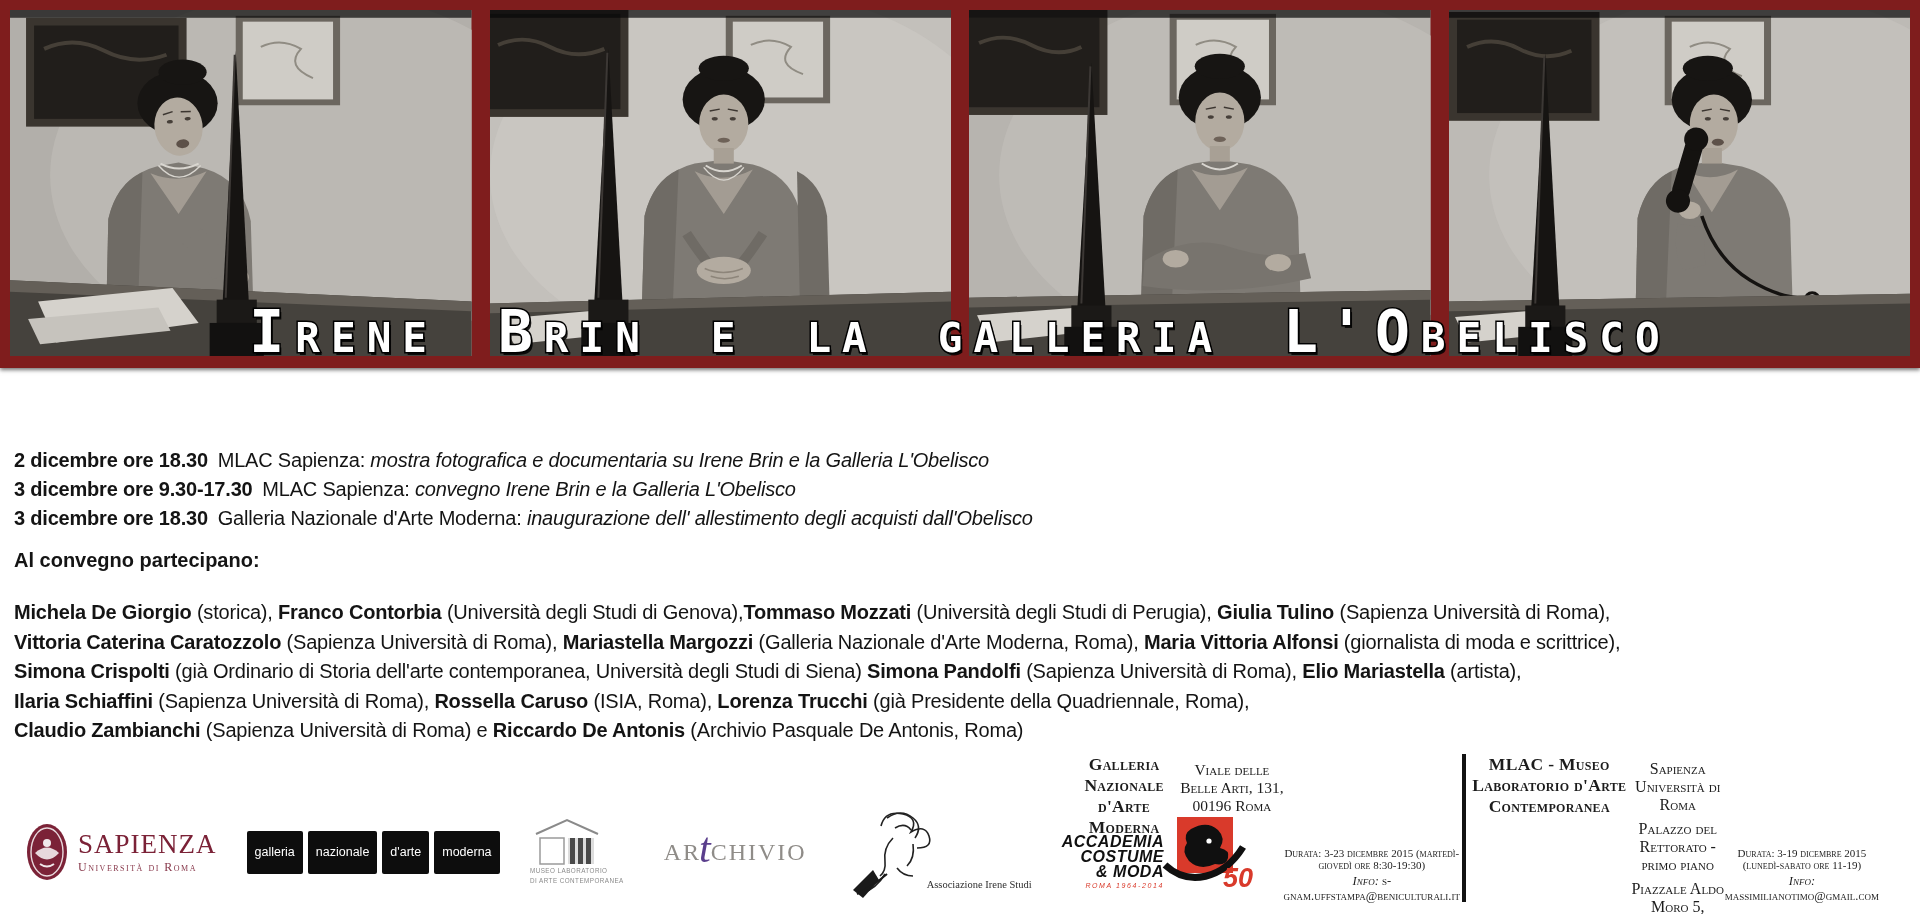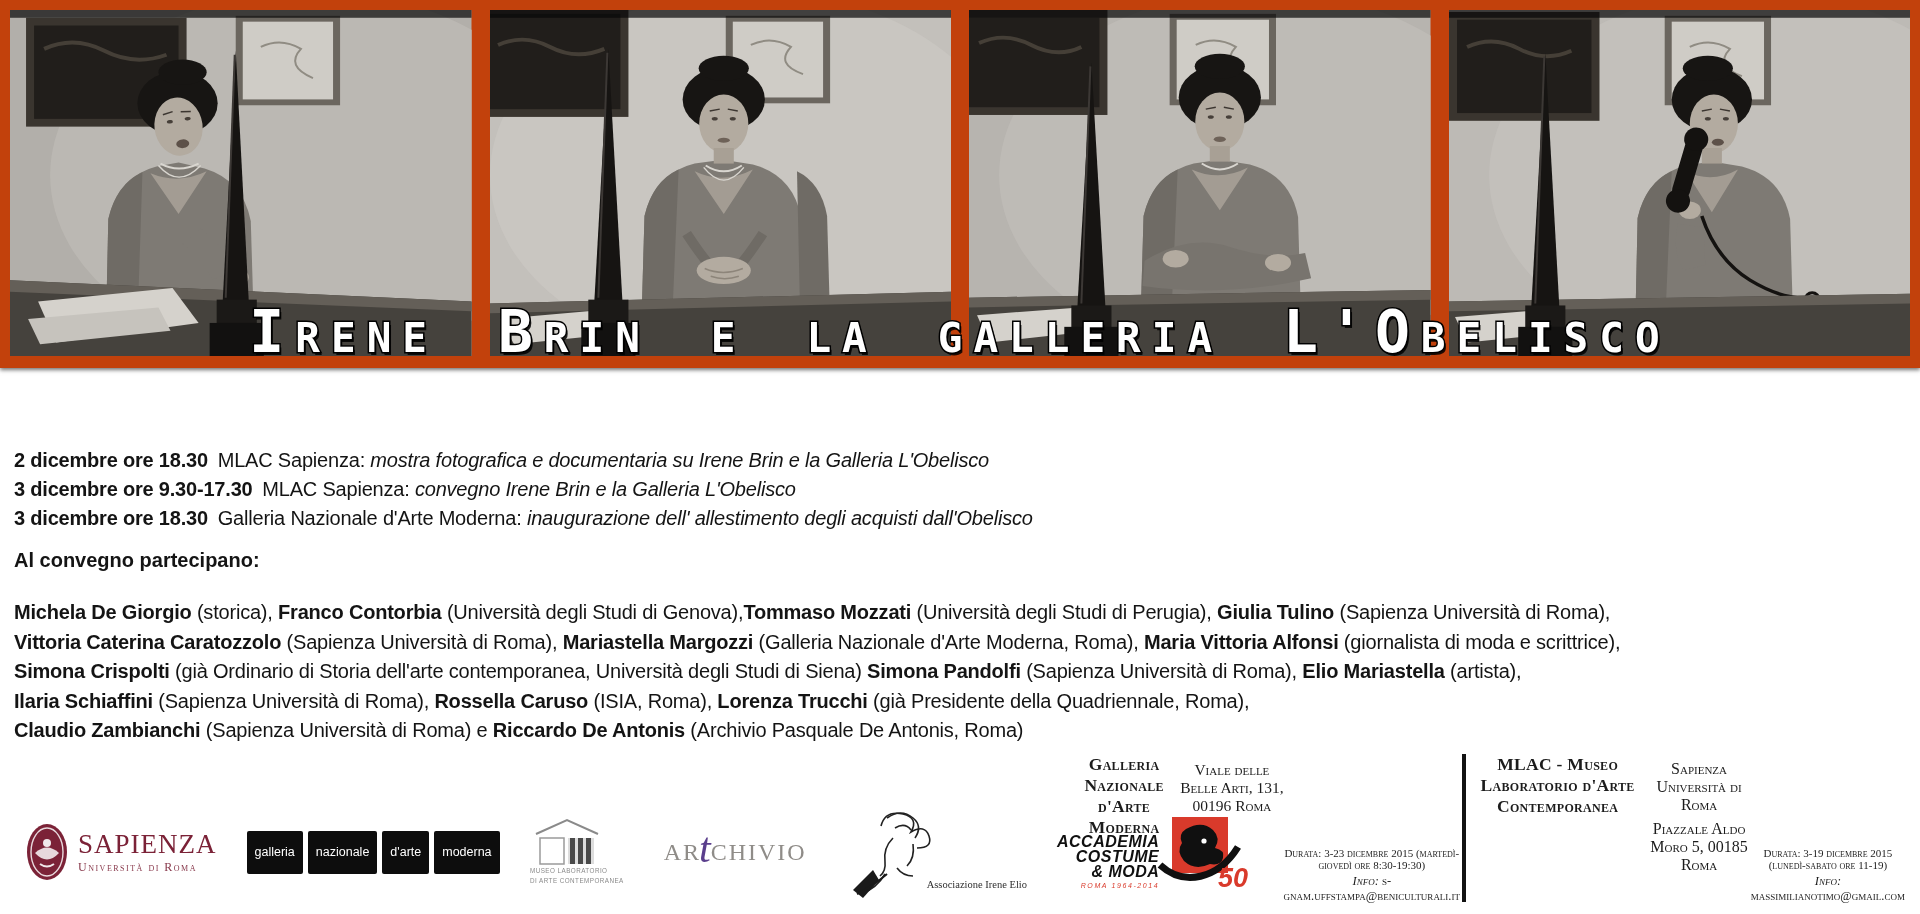--- a/index.html
+++ b/index.html
@@ -1,20 +1,20 @@
 <!DOCTYPE html>
 <html><head>
 <meta charset="utf-8">
 <style>
   * { box-sizing: border-box; margin: 0; padding: 0; }
   html,body { width:1920px; height:914px; background:#ffffff; overflow:hidden;
               font-family:"Liberation Sans", sans-serif; color:#141414; }
 
   
-  .filmstrip { position:relative; width:1920px; height:368px; background:#c2410c;
+  .filmstrip { position:relative; width:1920px; height:368px; background:#7f1d1d;
                display:flex; gap:18px; padding:10px 10px 0 10px;
                box-shadow:0 2px 4px rgba(0,0,0,.55); }
   .filmstrip svg { flex:1 1 0; height:346px; display:block; }
   .strip-title { position:absolute; left:0; right:0; bottom:2px; text-align:center;
                  white-space:nowrap; font-family:"DejaVu Sans Mono", monospace;
                  font-weight:bold; font-size:58px; font-variant:small-caps;
                  letter-spacing:11px; word-spacing:14px; color:#ffffff;
                  -webkit-text-stroke:3px #000; paint-order:stroke fill;
                  text-shadow:2px 3px 0 rgba(0,0,0,.85); }
 
@@ -56,21 +56,21 @@
   .acc-text { text-align:right; }
   .acc-line { font-weight:900; font-size:16px; line-height:15px; letter-spacing:.5px; color:#101010; }
   .acc-sub  { color:#d93a2b; font-size:7px; letter-spacing:1.6px; margin-top:3px; }
 
   
   .venues { position:absolute; right:0; bottom:10px; width:852px; height:150px;
             display:flex; font-family:"Liberation Serif", serif; color:#1c1c1c; }
   .venue { font-variant:small-caps; text-align:center; display:flex;
            flex-direction:row;justify-content:space-between; }
   .venue-gnam { width:392px; }
-  .venue-mlac { flex:1; padding-right:15px; }
+  .venue-mlac { flex:1; padding-right:41px; }
   .vdivider { width:4px; background:#121212; height:148px; margin:0 2px; }
   .venue-name { font-weight:bold; font-size:17.5px; letter-spacing:.3px; }
   .venue-addr { font-size:15.5px; margin-top:7px; }
   .venue-line { font-size:16px; margin-top:6px; }
   .venue-bottom { margin-top:auto; }
   .venue-durata { font-size:11px; }
   .venue-info { font-size:12.5px; margin-top:3px; }
   .venue-info .il { font-style:italic; }
 </style>
 </head>
@@ -295,21 +295,21 @@
             <path d="M50 14 q14 -10 26 0 q10 8 2 20"></path>
             <path d="M58 24 q10 -6 16 2"></path>
             <path d="M56 34 q-10 10 -8 24 q1 9 -5 14"></path>
             <path d="M76 40 q2 14 -6 22"></path>
             <path d="M48 70 q-8 14 -24 20"></path>
             <path d="M60 64 q6 8 16 8"></path>
           </g>
           <polygon points="16,86 36,66 42,76 26,94" fill="#1a1a1a"></polygon>
           <path d="M20 90 q16 -8 30 -20" stroke="#1a1a1a" stroke-width="2" fill="none"></path>
         </svg>
-        <span class="brin-cap">Associazione Irene Elio</span>
+        <span class="brin-cap">Associazione Irene Studi</span>
       </div>
 
       <div class="logo-accademia">
         <div class="acc-text">
           <div class="acc-line">ACCADEMIA</div>
           <div class="acc-line">COSTUME</div>
           <div class="acc-line">&amp; MODA</div>
           <div class="acc-sub">ROMA 1964-2014</div>
         </div>
         <svg width="88" height="74" viewBox="0 0 88 74" style="overflow:visible">
@@ -332,20 +332,21 @@
           <div class="venue-info"><span class="il">Info:</span><span> s-gnam.uffstampa@beniculturali.it</span></div>
         </div>
       </div>
 
       <div class="vdivider"></div>
 
       <div class="venue venue-mlac">
         <div class="venue-name">MLAC - Museo Laboratorio d'Arte Contemporanea</div>
         <div id="mlac-lines">
             <div class="venue-line">Sapienza Università di Roma</div>
+            <div class="venue-line">Palazzo del Rettorato - primo piano</div>
             <div class="venue-line">Piazzale Aldo Moro 5, 00185 Roma</div>
           </div>
         <div class="venue-bottom">
           <div class="venue-durata">Durata: 3-19 dicembre 2015 (lunedì-sabato ore 11-19)</div>
           <div class="venue-info"><span class="il">Info:</span><span> massimilianotimo@gmail.com</span></div>
         </div>
       </div>
     </div>
   </div>
 </div>

